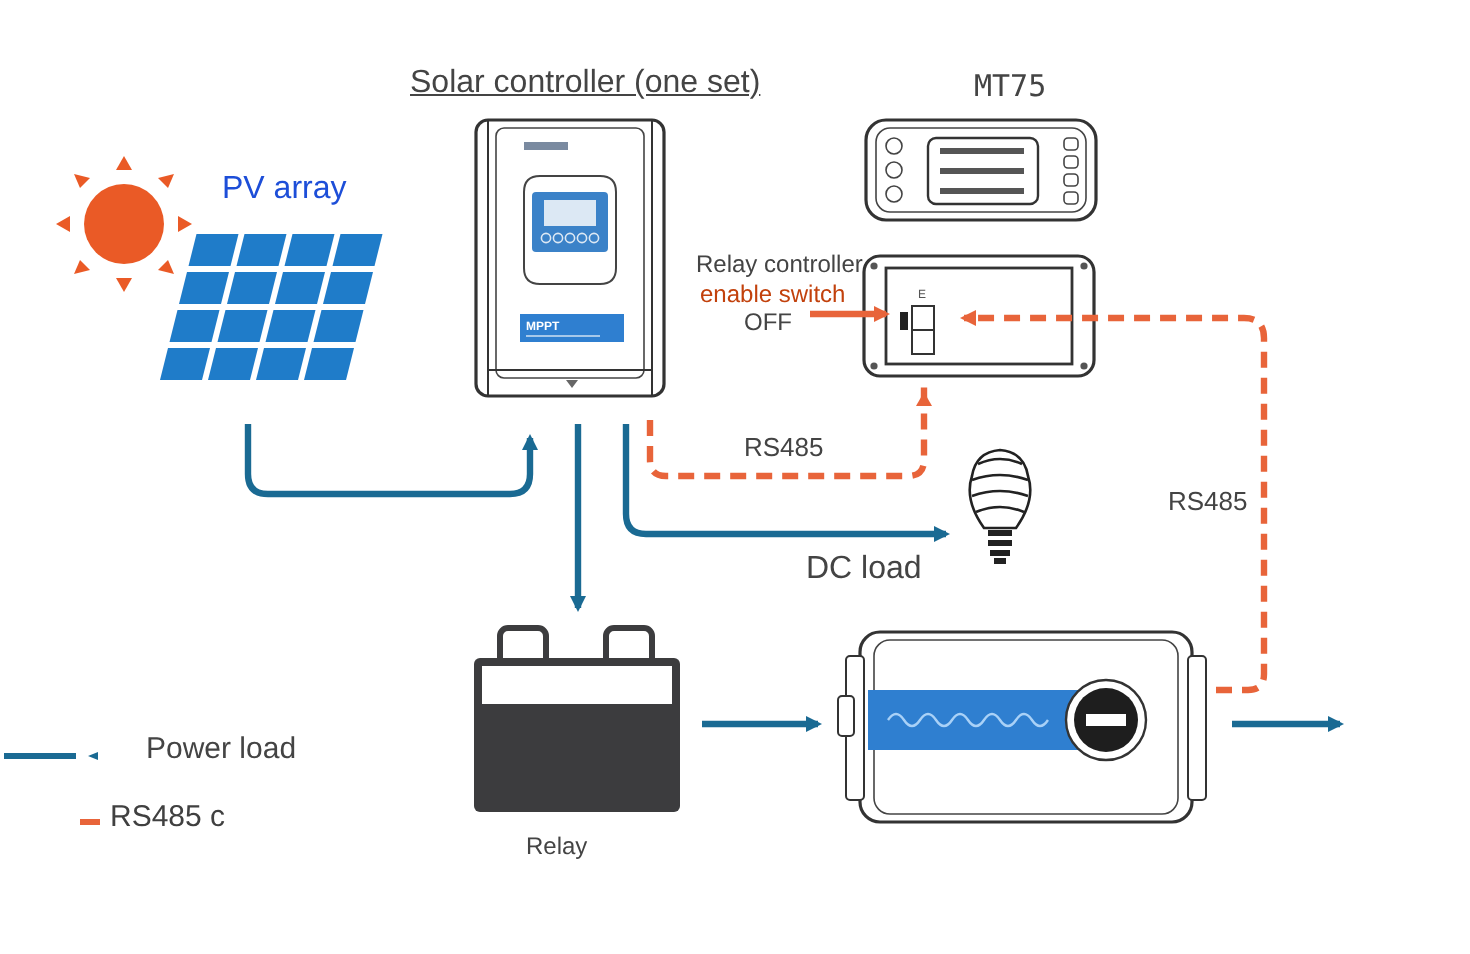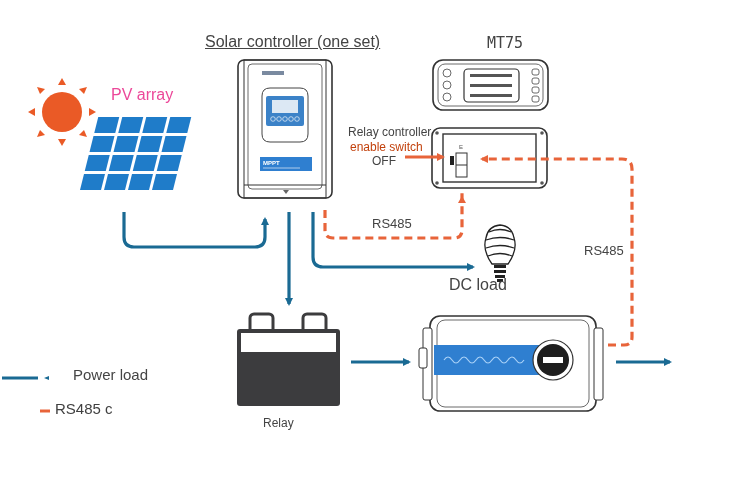--- a/index.html
+++ b/index.html
@@ -156,25 +156,25 @@
   <path d="M405,157 h38" stroke="#e8643a" stroke-width="3.2" fill="none" marker-end="url(#arrO)"></path>
   <path d="M462,196 l-4,7 h8 z" fill="#e8643a"></path>
 
   <line x1="2" y1="378" x2="38" y2="378" stroke="#1a6a93" stroke-width="3"></line>
   <path d="M44,378 l5,-2 v4 z" fill="#1a6a93"></path>
   <line x1="40" y1="411" x2="50" y2="411" stroke="#e8643a" stroke-width="3"></line>
 </svg>
 
 <div class="lbl" style="left:205px; top:33px; font-size:16px; color:#444;text-decoration:underline;">Solar controller (one set)</div>
 <div class="lbl" style="left:471px; top:34px; font-size:15px; color:#444; font-family:'DejaVu Sans Mono', monospace;padding-left:16px;">MT75</div>
-<div class="lbl" style="left:111px; top:86px; font-size:16px; color:#ec4899;">PV array</div>
+<div class="lbl" style="left:111px; top:86px; font-size:16px; color:#1d4ed8;">PV array</div>
 <div class="lbl" style="left:348px; top:125px; font-size:12px; color:#444; text-align:center;">Relay controller</div>
 <div class="lbl" style="left:350px; top:140px; font-size:12px; color:#c2410c;">enable switch</div>
 <div class="lbl" style="left:372px; top:154px; font-size:12px; color:#444;">OFF</div>
 <div class="lbl" style="left:372px; top:216px; font-size:13px; color:#444;">RS485</div>
 <div class="lbl" style="left:584px; top:243px; font-size:13px; color:#444;">RS485</div>
-<div class="lbl" style="left:403px; top:276px; font-size:16px; color:#444;margin-left:46px;">DC load</div>
+<div class="lbl" style="left:403px; top:276px; font-size:16px; color:#444;">DC load</div>
 <div class="lbl" style="left:263px; top:416px; font-size:12px; color:#444;">Relay</div>
 
 <div>
   <div class="lbl" style="left:73px; top:366px; font-size:15px; color:#444;">Power load</div>
   <div class="lbl" style="left:55px; top:400px; font-size:15px; color:#404040;">RS485 c</div>
 </div>
 
 </body></html>

